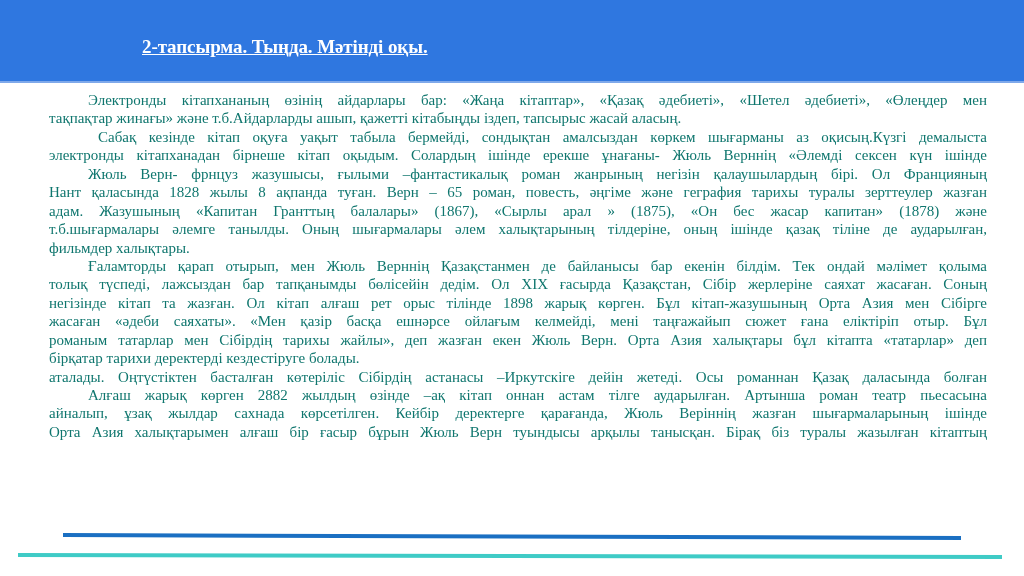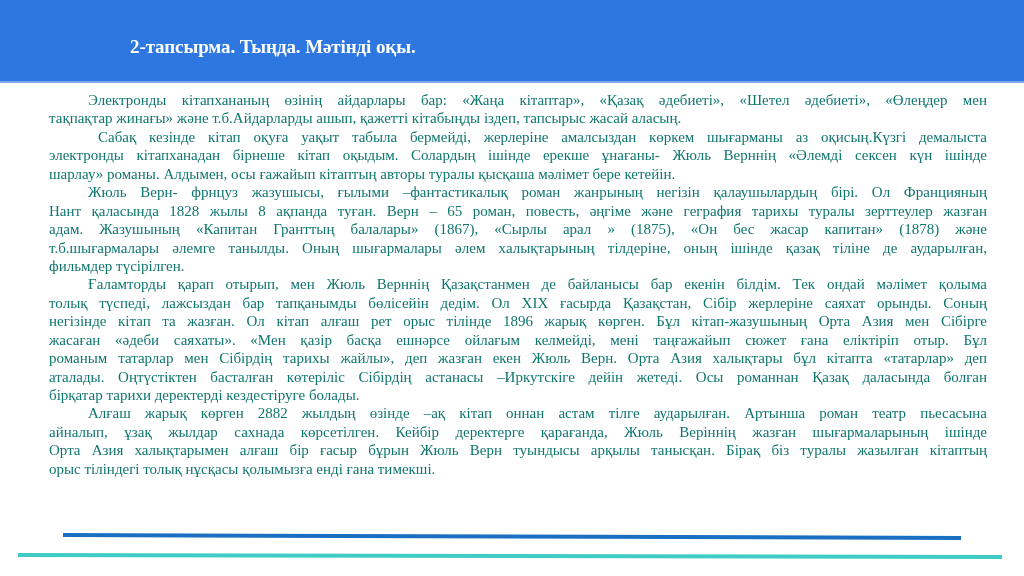--- a/index.html
+++ b/index.html
@@ -18,28 +18,29 @@
       position: absolute;
       left: 0;
       top: 0;
       width: 1024px;
       height: 81px;
       background: #2f77e0;
       border-bottom: 2px solid #7fa9ea;
     }
     .header-title {
       position: absolute;
-      left: 130px;
+      left: 142px;
       top: 36px;
       font-family: "Liberation Serif", "DejaVu Serif", serif;
       font-weight: bold;
       font-size: 19px;
       color: #ffffff;
       letter-spacing: -0.1px;
       white-space: nowrap;
+      text-decoration: underline;
     }
     .body-text {
       position: absolute;
       left: 49px;
       top: 91px;
       width: 938px;
       font-size: 15px;
       line-height: 18.45px;
       color: #0f766e;
     }
@@ -101,82 +102,76 @@
     <span class="line indent">
         <span class="line-inner">Электронды кітапхананың өзінің айдарлары бар:  «Жаңа кітаптар», «Қазақ әдебиеті», «Шетел әдебиеті», «Өлеңдер мен</span>
       </span>
     <span class="line last">
         <span class="line-inner">тақпақтар жинағы» және т.б.Айдарларды ашып, қажетті кітабыңды іздеп, тапсырыс жасай аласың.</span>
       </span>
   </div>
 
   <div class="paragraph">
     <span class="line indent2">
-        <span class="line-inner">Сабақ кезінде кітап оқуға уақыт табыла бермейді, жерлеріне амалсыздан көркем шығарманы аз оқисың.Күзгі демалыста</span>
+        <span class="line-inner">Сабақ кезінде кітап оқуға уақыт табыла бермейді, сондықтан амалсыздан көркем шығарманы аз оқисың.Күзгі демалыста</span>
       </span>
     <span class="line">
         <span class="line-inner">электронды кітапханадан бірнеше кітап оқыдым. Солардың ішінде ерекше ұнағаны- Жюль Верннің  «Әлемді сексен күн ішінде</span>
-      </span>
-    <span class="line last">
-        <span class="line-inner">шарлау» романы. Алдымен, осы ғажайып кітаптың  авторы туралы қысқаша мәлімет бере кетейін.</span>
       </span>
   </div>
 
   <div class="paragraph">
     <span class="line indent">
         <span class="line-inner">Жюль Верн- фрнцуз жазушысы, ғылыми –фантастикалық роман жанрының негізін қалаушылардың бірі. Ол Францияның</span>
       </span>
     <span class="line">
         <span class="line-inner">Нант қаласында 1828 жылы 8 ақпанда туған. Верн – 65 роман, повесть, әңгіме және гeграфия тарихы туралы зерттеулер жазған</span>
       </span>
     <span class="line">
         <span class="line-inner">адам. Жазушының «Капитан Гранттың балалары» (1867), «Сырлы арал » (1875), «Он бес жасар капитан» (1878) және</span>
       </span>
     <span class="line">
         <span class="line-inner">т.б.шығармалары әлемге танылды. Оның шығармалары әлем халықтарының тілдеріне, оның ішінде қазақ тіліне де аударылған,</span>
       </span>
     <span class="line last">
-        <span class="line-inner">фильмдер түсірілген.</span>
+        <span class="line-inner">фильмдер халықтары.</span>
       </span>
   </div>
 
   <div class="paragraph">
     <span class="line indent">
         <span class="line-inner">Ғаламторды қарап отырып, мен Жюль Верннің Қазақстанмен де байланысы бар екенін білдім. Тек ондай мәлімет қолыма</span>
       </span>
     <span class="line">
-        <span class="line-inner">толық түспеді, лажсыздан бар тапқанымды бөлісейін дедім. Ол XIX ғасырда Қазақстан, Сібір жерлеріне саяхат орынды. Соның</span>
+        <span class="line-inner">толық түспеді, лажсыздан бар тапқанымды бөлісейін дедім. Ол XIX ғасырда Қазақстан, Сібір жерлеріне саяхат жасаған. Соның</span>
       </span>
     <span class="line">
-        <span class="line-inner">негізінде кітап та жазған. Ол кітап алғаш рет орыс тілінде 1896 жарық көрген.  Бұл кітап-жазушының Орта Азия мен Сібірге</span>
+        <span class="line-inner">негізінде кітап та жазған. Ол кітап алғаш рет орыс тілінде 1898 жарық көрген.  Бұл кітап-жазушының Орта Азия мен Сібірге</span>
       </span>
     <span class="line">
         <span class="line-inner">жасаған «әдеби саяхаты». «Мен қазір басқа ешнәрсе ойлағым келмейді, мені таңғажайып сюжет ғана еліктіріп отыр. Бұл</span>
       </span>
     <span class="line">
         <span class="line-inner">романым татарлар мен Сібірдің тарихы жайлы», деп жазған екен Жюль Верн. Орта Азия халықтары бұл кітапта «татарлар» деп</span>
       </span>
+    <span class="line last">
+        <span class="line-inner">бірқатар тарихи деректерді кездестіруге болады.</span>
+      </span>
     <span class="line">
         <span class="line-inner">аталады. Оңтүстіктен басталған көтеріліс Сібірдің астанасы –Иркутскіге дейін жетеді. Осы романнан Қазақ даласында болған</span>
-      </span>
-    <span class="line last">
-        <span class="line-inner">бірқатар тарихи деректерді кездестіруге болады.</span>
       </span>
   </div>
 
   <div class="paragraph">
     <span class="line indent">
         <span class="line-inner">Алғаш жарық көрген 2882 жылдың өзінде –ақ кітап оннан астам тілге аударылған. Артынша роман театр пьесасына</span>
       </span>
     <span class="line">
         <span class="line-inner">айналып, ұзақ жылдар сахнада көрсетілген. Кейбір деректерге қарағанда, Жюль Верiннiң жазған шығармаларының ішінде</span>
       </span>
     <span class="line">
         <span class="line-inner">Орта Азия халықтарымен  алғаш бір ғасыр бұрын Жюль Верн туындысы арқылы танысқан. Бірақ біз туралы жазылған кітаптың</span>
       </span>
-    <span class="line last">
-        <span class="line-inner">орыс тіліндегі толық нұсқасы қолымызға енді ғана тимекші.</span>
-      </span>
   </div>
 </div>
 
 <div class="rule-dark"></div>
 <div class="rule-teal"></div>
 
 </body></html>

